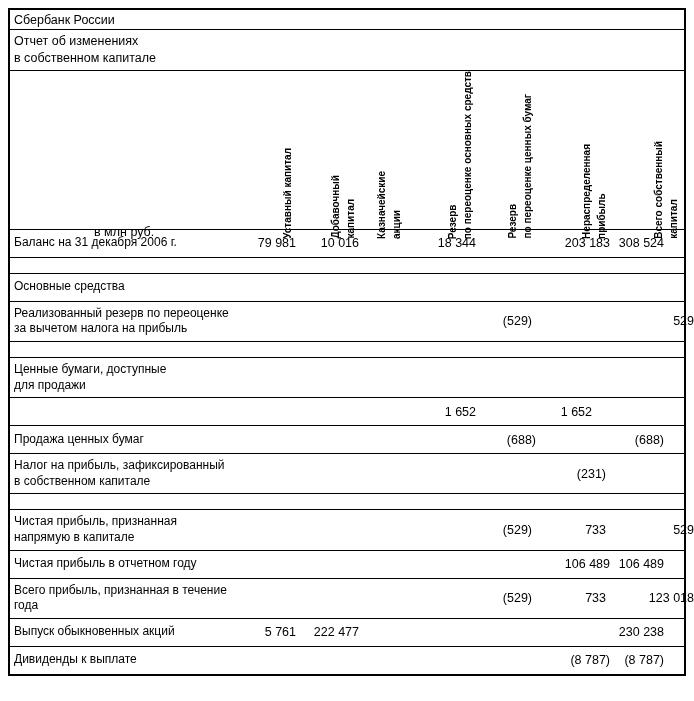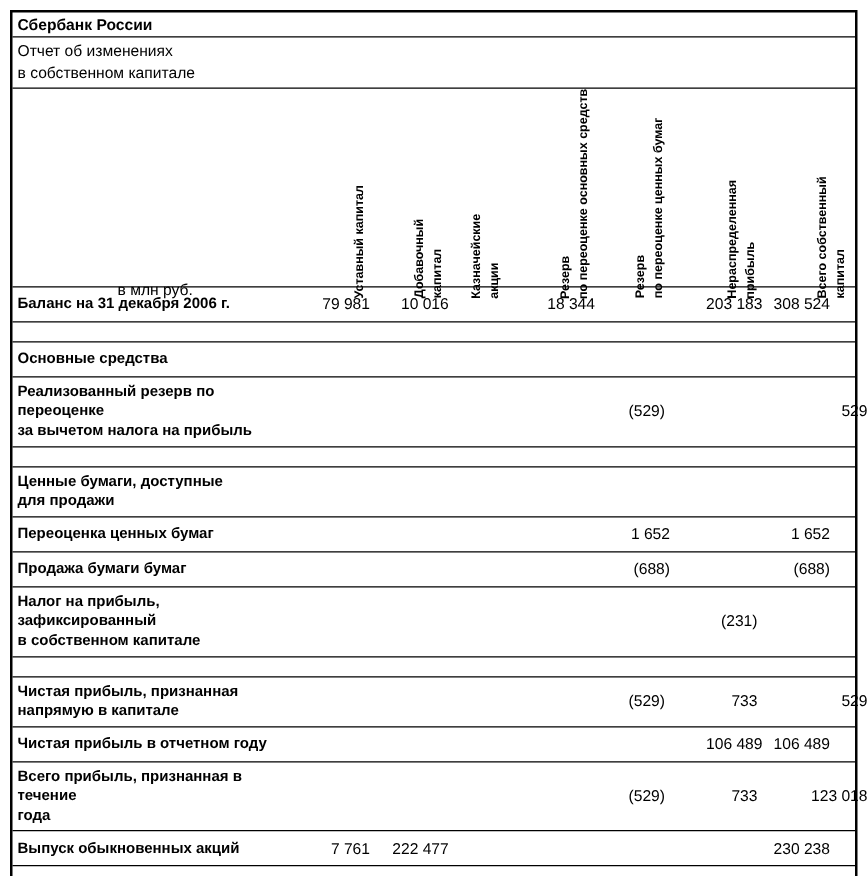--- a/index.html
+++ b/index.html
@@ -9,21 +9,21 @@
     font-family: "Liberation Sans", sans-serif;
     color: #000;
   }
   .doc {
     margin: 8px;
     width: 678px;
     border: 2px solid #000;
     background: #fff;
   }
   .company {
-    font-weight: bold; font-size: 12.5px;
+    font-weight: normal; font-size: 12.5px;
     padding: 3px 4px 2px 4px;
     border-bottom: 1.5px solid #000;
   }
   .title {
     font-weight: normal; font-size: 12.5px; line-height: 1.35;
     padding: 3px 4px 3px 4px;
     border-bottom: 1.5px solid #000;
     white-space: pre-line;
   }
   .grid {
@@ -48,21 +48,21 @@
     white-space: pre-line;
   }
   .row {
     border-top: 1px solid #000;
     align-items: center;
     min-height: 28px;
   }
   .row.d { min-height: 37px; gap: 14px; }
   .row.sp { min-height: 16px; }
   .lbl {
-    font-weight: bold; font-size: 12px; line-height: 1.3;
+    font-weight: normal; font-size: 12px; line-height: 1.3;
     padding: 4px 2px 4px 4px;
     white-space: pre-line;
   }
   .num {
     font-size: 12.5px;
     text-align: right;
     padding-right: 2px;
     font-variant-numeric: tabular-nums;
   }
   .grid .num:last-child { padding-right: 20px; }
@@ -153,32 +153,31 @@
       <div class="num"></div>
       <div class="num"></div>
       <div class="num"></div>
       <div class="num"></div>
       <div class="num"></div>
       <div class="num"></div>
       <div class="num"></div>
     </div>
 
     <div class="grid row">
-      <div class="lbl">Переоценка ценных бумаг</div>
       <div class="num"></div>
       <div class="num"></div>
       <div class="num"></div>
       <div class="num"></div>
       <div class="num">1 652</div>
       <div class="num"></div>
       <div class="num">1 652</div>
     </div>
 
     <div class="grid row">
-      <div class="lbl">Продажа бумаги бумаг</div>
+      <div class="lbl">Продажа ценных бумаг</div>
       <div class="num"></div>
       <div class="num"></div>
       <div class="num"></div>
       <div class="num"></div>
       <div class="num">(688)</div>
       <div class="num"></div>
       <div class="num">(688)</div>
     </div>
 
     <div class="grid row d">
@@ -225,21 +224,21 @@
       <div class="num"></div>
       <div class="num"></div>
       <div class="num">(529)</div>
       <div class="num">733</div>
       <div class="num">123 018</div>
       <div class="num">107 222</div>
     </div>
 
     <div class="grid row">
       <div class="lbl">Выпуск обыкновенных акций</div>
-      <div class="num">7 761</div>
+      <div class="num">5 761</div>
       <div class="num">222 477</div>
       <div class="num"></div>
       <div class="num"></div>
       <div class="num"></div>
       <div class="num"></div>
       <div class="num">230 238</div>
     </div>
 
     <div class="grid row">
       <div class="lbl">Дивиденды к выплате</div>

